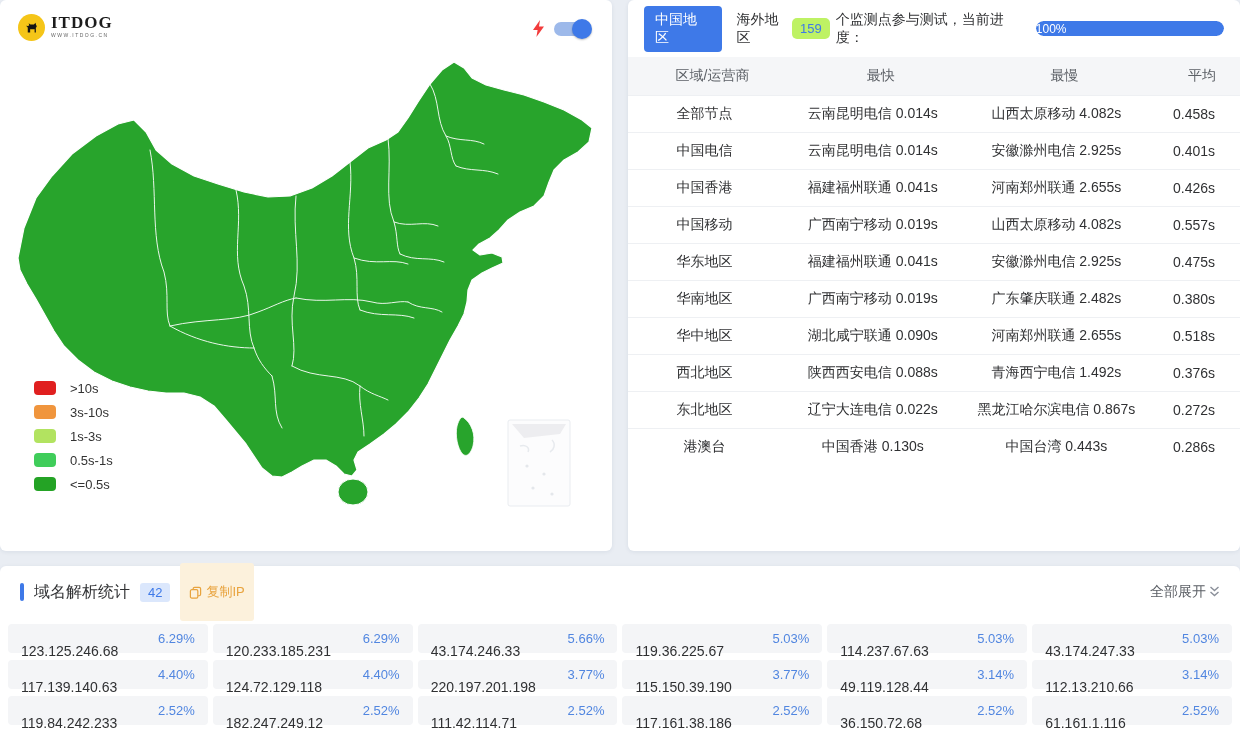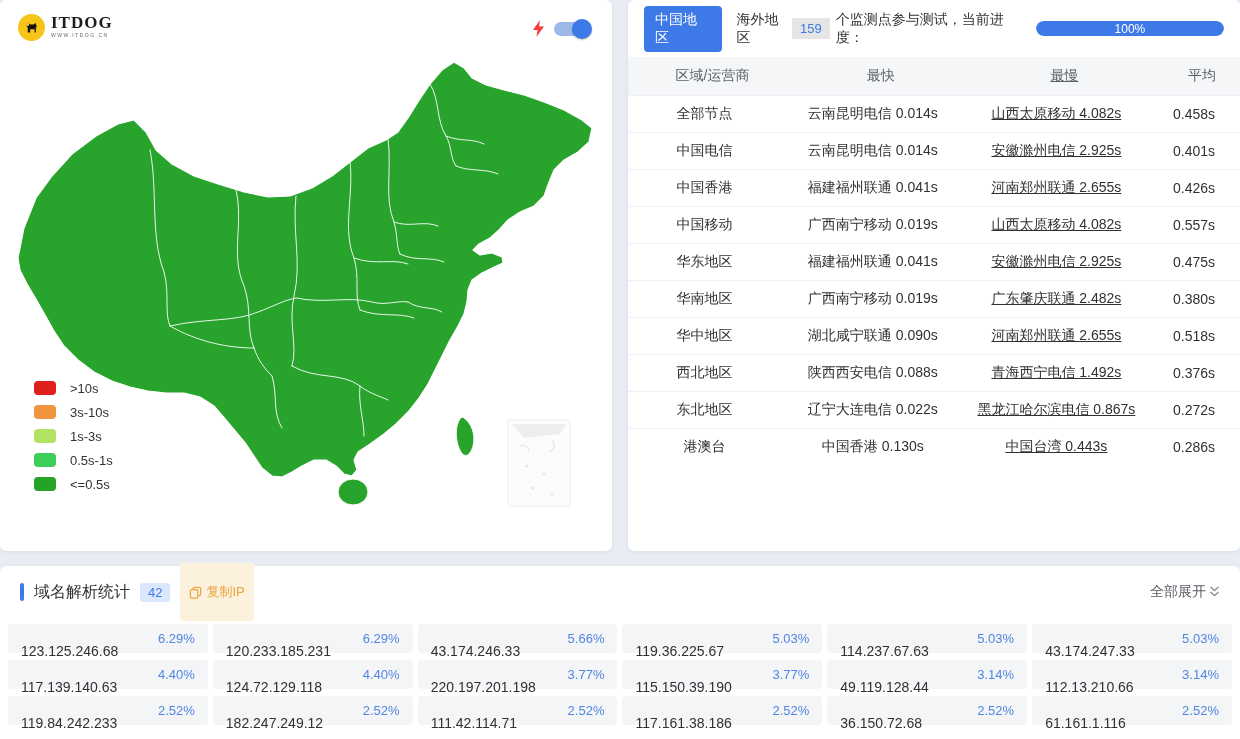--- a/index.html
+++ b/index.html
@@ -27,30 +27,30 @@
   .legend-swatch { width:22px; height:14px; border-radius:4px; display:inline-block; }
   .legend-label { font-size:13px; color:#333; }
 
   
   .results-panel { left:628px; top:0; width:612px; height:551px; }
   .results-header { height:57px; display:flex; align-items:center; padding:0 16px; }
   .tab { font-size:14px; cursor:pointer; }
   .tab.active { background:var(--accent,#3e79e8); color:#fff; padding:5px 11px; border-radius:4px; }
   .tab.inactive { color:#303133; margin-left:15px; }
   .monitor-info { margin-left:auto; display:flex; align-items:center; gap:6px; }
-  .count-badge { background:#e5e5e5; color:var(--accent,#3e79e8); font-size:13px; padding:3px 8px; border-radius:0; }
+  .count-badge { background:#bef264; color:var(--accent,#3e79e8); font-size:13px; padding:3px 8px; border-radius:5px; }
   .monitor-label { font-size:14px; color:#303133; }
   .progress { width:190px; height:15px; border-radius:8px; background:#eef2f8; overflow:hidden; position:relative; }
-  .progress-fill { height:100%; background:var(--accent,#3e79e8); border-radius:8px; display:flex; align-items:center; justify-content:center; }
+  .progress-fill { height:100%; background:var(--accent,#3e79e8); border-radius:8px; display:flex; align-items:center; }
   .progress-text { color:#fff; font-size:12px; }
   .results-table { width:100%; border-collapse:collapse; table-layout:fixed; }
   .results-table th { background:#f5f6f8; height:38px; font-weight:500; color:#5c6066; font-size:14px; text-align:center;padding-left:16px; }
   .results-table td { height:37px; border-top:1px solid #eef0f3; text-align:center; font-size:14px; color:#303133; }
   .results-table .c0 { width:25%; } .results-table .c1 { width:30%; }
-  .results-table .c2 { width:30%;text-decoration:underline; } .results-table .c3 { width:15%; }
+  .results-table .c2 { width:30%; } .results-table .c3 { width:15%; }
 
   
   .dns-panel { left:0; top:566px; width:1240px; height:260px; border-radius:6px; }
   .dns-header { height:52px; display:flex; align-items:center; padding:0 20px; gap:10px; }
   .accent-bar { width:4px; height:18px; border-radius:2px; background:var(--accent,#3e79e8); }
   .dns-title { font-size:16px; color:#303133; font-weight:500; }
   .dns-count { background:#dbe7fc; color:var(--accent,#3e79e8); font-size:13px; padding:2px 8px; border-radius:3px; }
   .copy-btn { display:flex; align-items:center; gap:4px; background:#fcf1dc; color:#e8a33d; font-size:13px; padding:20px 9px; border-radius:3px; border:none; cursor:pointer; font-family:inherit; }
   .expand-all { margin-left:auto; display:flex; align-items:center; gap:3px; color:#5c6066; font-size:14px; cursor:pointer; }
   .ip-grid { display:grid; grid-template-columns:repeat(6,1fr); gap:7px 5px; padding:6px 8px 0 8px; }

